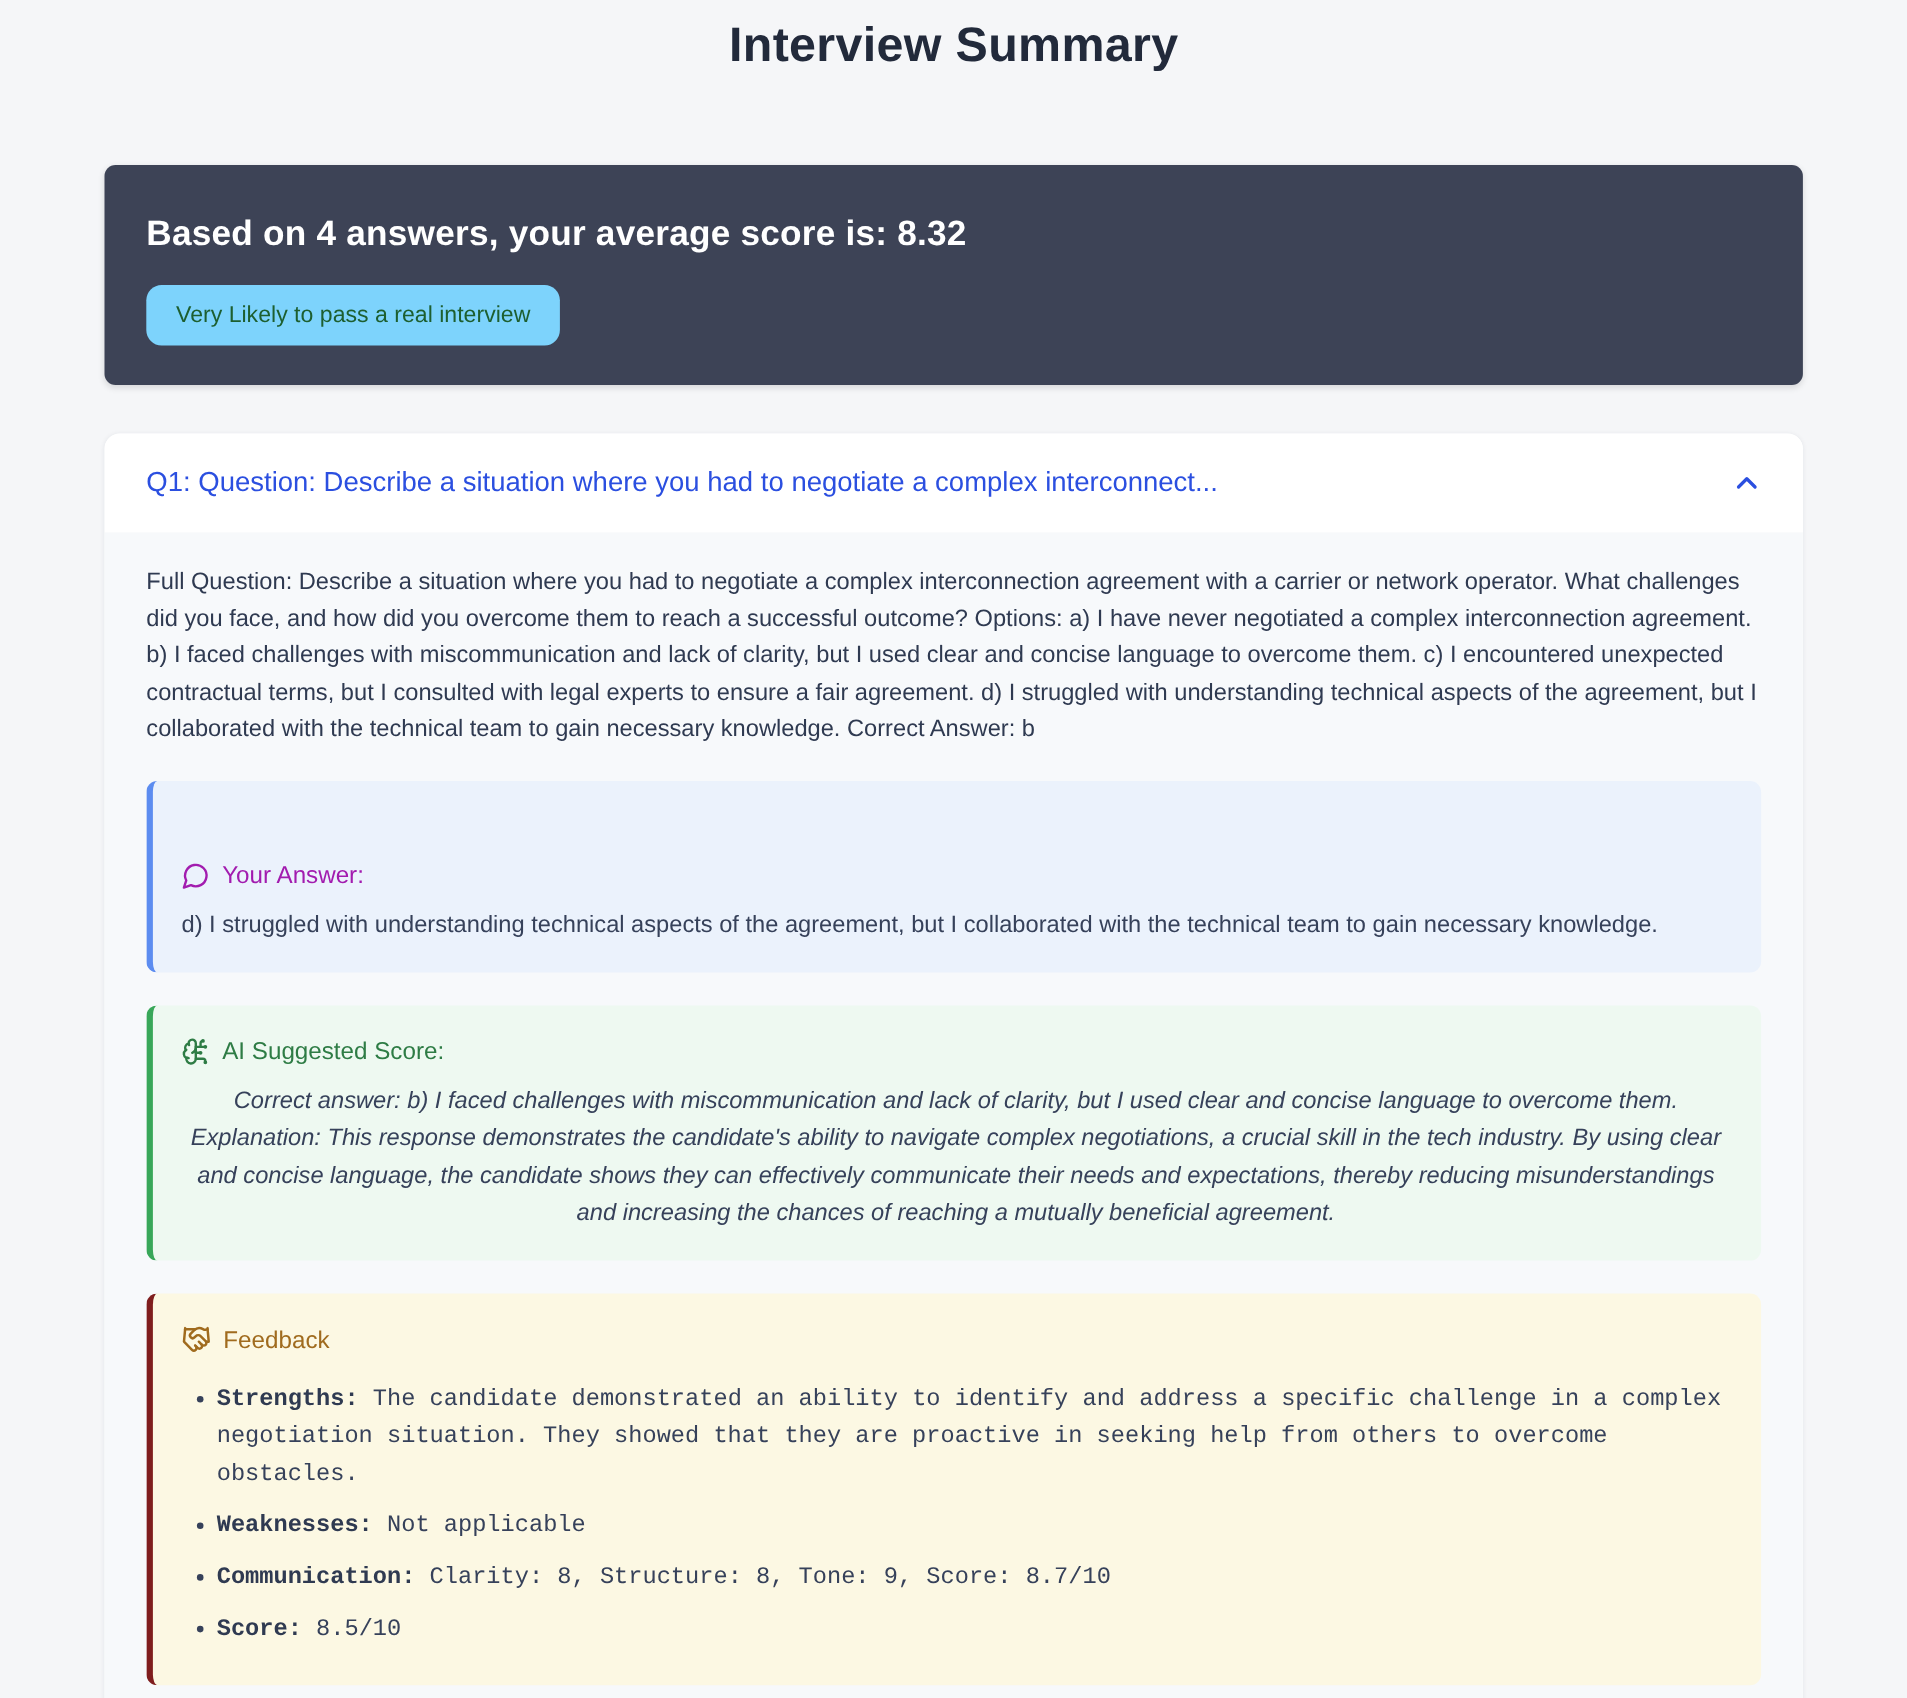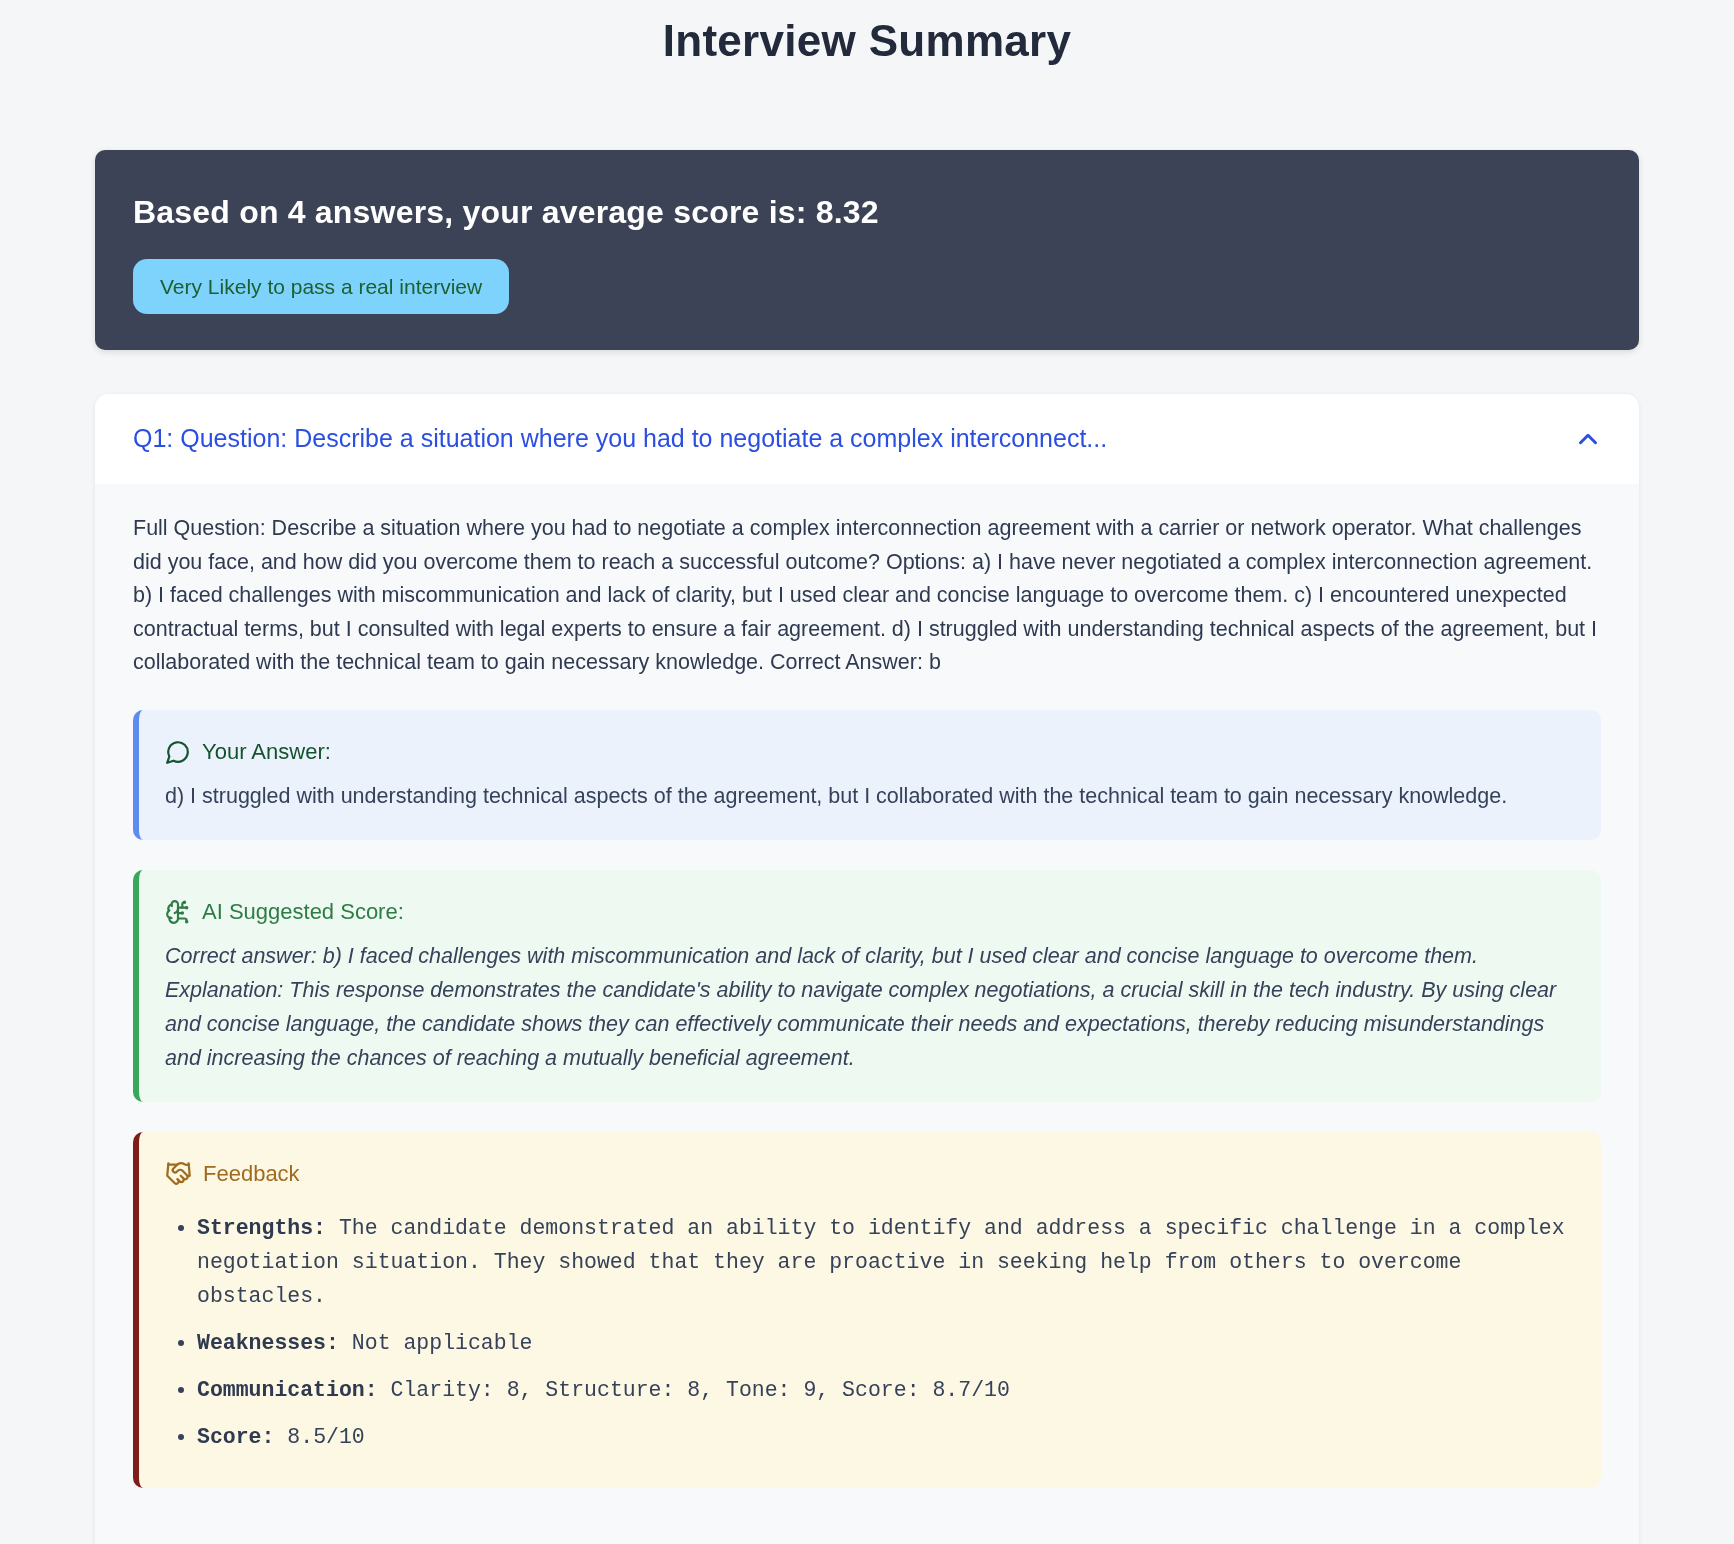--- a/index.html
+++ b/index.html
@@ -93,24 +93,24 @@
   .box-head {
     display: flex;
     align-items: center;
     gap: 11px;
     font-size: 22px;
     font-weight: 500;
   }
   .box-head .icon { display: flex; flex: none; }
   .ans-box p { margin: 10px 0 0; color: #36415a; }
   .your-answer { background: #ebf2fc; border-left: 6px solid #5c8cf0; }
-  .your-answer .box-head { color: #14532d; }
+  .your-answer .box-head { color: #a21caf; margin-top: 44px; }
   .ai-answer { background: #eef9f1; border-left: 6px solid #38a759; }
   .ai-answer .box-head { color: #2e7c45; }
-  .ai-answer p { font-style: italic; }
+  .ai-answer p { font-style: italic; text-align: center; }
   .feedback-box { background: #fcf8e3; border-left: 6px solid #7f1d1d; padding-bottom: 34px; }
   .feedback-box .box-head { color: #a06b1e; }
   .feedback-list {
     margin: 20px 0 0;
     padding-left: 32px;
     color: #36415a;
     font-family: Liberation Mono, monospace;
   }
   .feedback-list li { margin-bottom: 13px; }
   .feedback-list li:last-child { margin-bottom: 0; }

